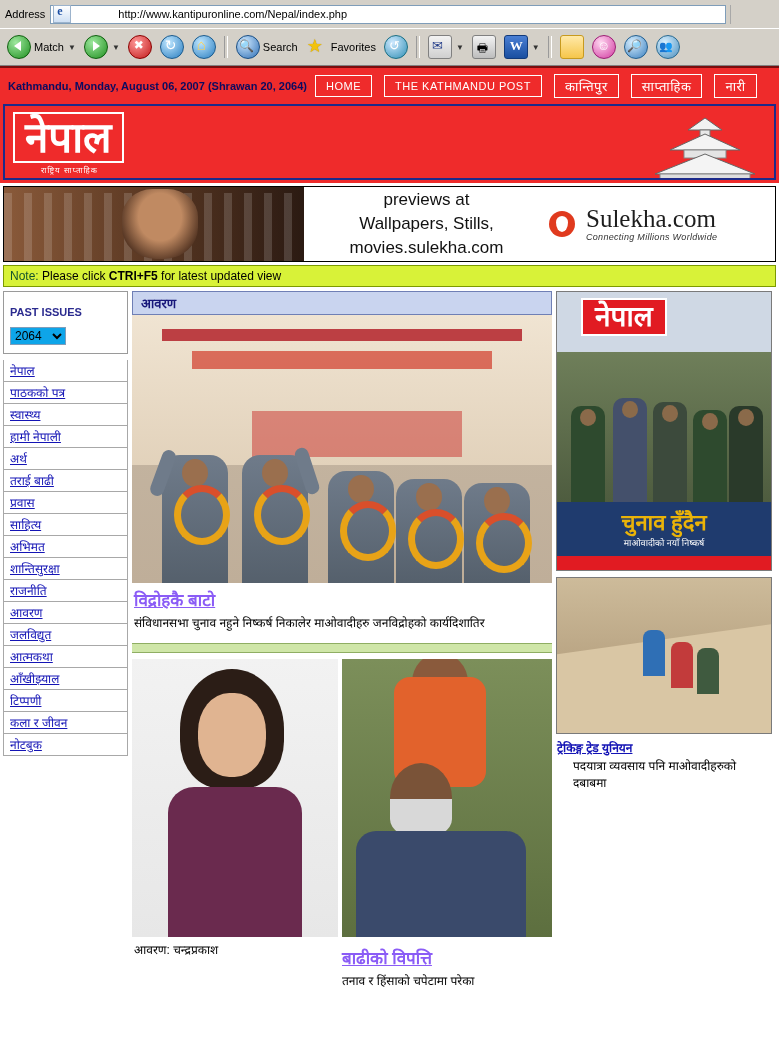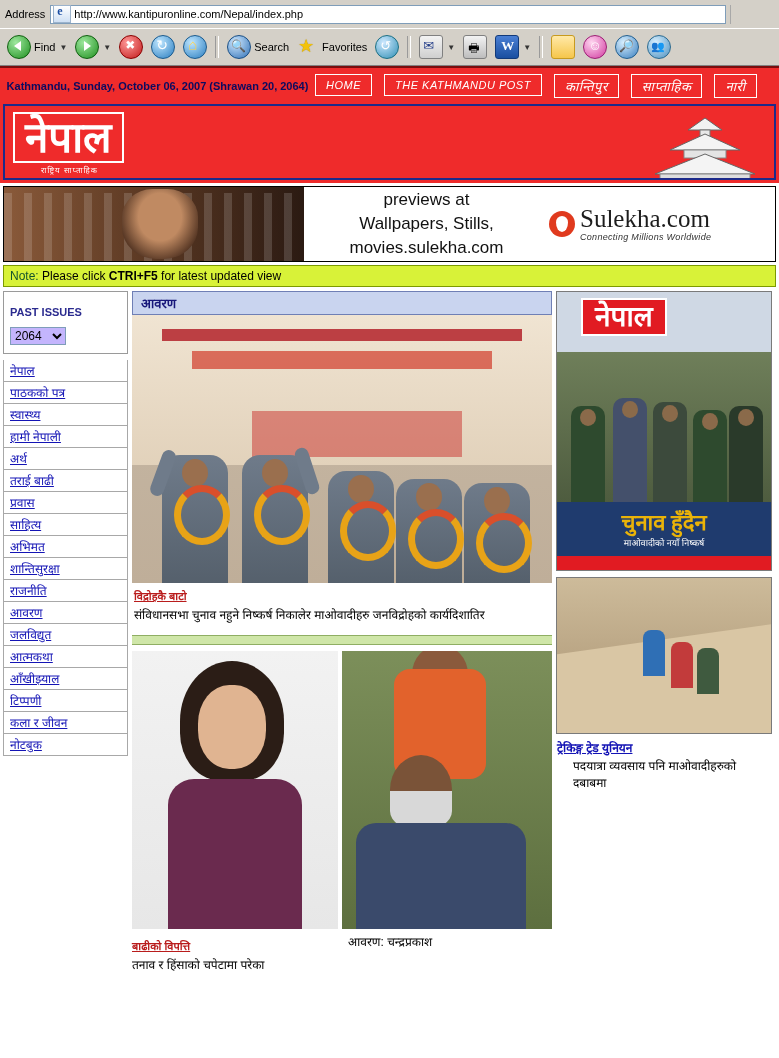--- a/index.html
+++ b/index.html
@@ -35,20 +35,21 @@
   }
   .addr-box {
     flex: 1;
     height: 19px;
     background: #ffffff;
     border: 1px solid #7f9db9;
     display: flex;
     align-items: center;
     margin-right: 2px;
     box-sizing: border-box;
+    gap: 44px;
   }
   .addr-icon {
     width: 16px; height: 16px;
     margin: 0 3px 0 2px;
     background: linear-gradient(#ffffff,#cfe0f4);
     border: 1px solid #9cb3cc;
     position: relative;
     flex: 0 0 auto;
   }
   .addr-icon:after{
@@ -154,21 +155,21 @@
   .dateline {
     color: #0b0b60;
     font-size: 11px;
     font-weight: bold;
     width: 315px;
     text-align: center;
     line-height: 13px;
     padding: 0 4px;
     box-sizing: border-box;
   }
-  .navbtns { display: flex; gap: 12px; align-items: flex-start; font-style: italic; }
+  .navbtns { display: flex; gap: 12px; align-items: center; }
   .navbtn {
     border: 1px solid #ffffff;
     color: #ffffff;
     font-size: 11px;
     padding: 4px 10px;
     letter-spacing: .5px;
     background: #ef2b2b;
     white-space: nowrap;
   }
   .navbtn.np { font-size: 13px; padding: 2px 10px; }
@@ -241,21 +242,21 @@
     line-height: 24px;
     padding: 0 6px;
   }
   .ad-right {
     width: 220px;
     display: flex;
     align-items: center;
     padding-right: 6px;
   }
   .sulekha-logo {
-    display:flex; align-items:center; gap:5px;
+    display:flex; align-items:center; gap:11px;
   }
   .sul-mark {
     width: 26px; height: 26px; border-radius: 50%;
     background: #e03a1e;
     position: relative;
   }
   .sul-mark:after{
     content:""; position:absolute; left:7px; top:5px;
     width:12px; height:16px; background:#fff;
     border-radius: 50% 50% 50% 50% / 40% 40% 60% 60%;
@@ -303,21 +304,21 @@
     font-size: 11px;
     font-weight: bold;
     color: #2b2b8f;
     margin-bottom: 8px;
   }
   .year-select {
     font-size: 12px;
     font-family: "Liberation Sans", sans-serif;
     width: 56px;
     border: 1px solid #7f9db9;
-    background: #c4b5fd;
+    background: #0ea5e9;
   }
   .menu-item {
     border: 1px solid #a8a8a8;
     border-top: none;
     font-size: 12px;
     padding: 2px 6px;
     color: #1414b5;
     background: #ffffff;
   }
   .menu-item:first-child { border-top: 1px solid #a8a8a8; }
@@ -358,22 +359,22 @@
     background:#9a6f4e;
   }
   .person .garland{
     position:absolute; left:12px; top:30px; width:42px; height:46px;
     border:7px solid #e8a317; border-radius:50%; border-top-color:#d94f2b;
   }
   .arm {
     position:absolute; width:14px; height:48px; background:#6f7b8a; border-radius:7px;
   }
   .story-title {
-    color: #b91c1c;
-    font-size: 11px;
+    color: #8b5cf6;
+    font-size: 17px;
     font-weight: bold;
     text-decoration: underline;
     margin: 5px 0 3px 2px;
   }
   .story-text {
     font-size: 12px;
     color: #000;
     line-height: 19px;
     margin: 0 2px;
   }
@@ -528,21 +529,21 @@
     <div class="addr-box">
       <div class="addr-icon"></div>
       <div class="addr-text">http://www.kantipuronline.com/Nepal/index.php</div>
     </div>
     <div class="addr-go"></div>
   </div>
 
   <div class="toolbar-row">
     <div class="tb-btn">
       <span class="ico ico-back"><i class="ico-arrow"></i></span>
-      <span>Find</span>
+      <span>Match</span>
       <span class="caret">▼</span>
     </div>
     <div class="tb-btn">
       <span class="ico ico-fwd"><i class="ico-arrow"></i></span>
       <span class="caret">▼</span>
     </div>
     <div class="tb-btn">
       <span class="ico ico-stop"></span>
     </div>
     <div class="tb-btn">
@@ -587,21 +588,21 @@
     </div>
     <div class="tb-btn">
       <span class="ico ico-ppl"></span>
     </div>
   </div>
 </div>
 
 <div class="page">
 
   <div class="topbar">
-    <div class="dateline">Kathmandu, Sunday, October 06, 2007 (Shrawan 20, 2064)</div>
+    <div class="dateline">Kathmandu, Monday, August 06, 2007 (Shrawan 20, 2064)</div>
     <div class="navbtns">
       <div class="navbtn">HOME</div>
       <div class="navbtn">THE KATHMANDU POST</div>
       <div class="navbtn np">कान्तिपुर</div>
       <div class="navbtn np">साप्ताहिक</div>
       <div class="navbtn np">नारी</div>
     </div>
   </div>
 
   <div class="masthead-wrap">
@@ -727,26 +728,26 @@
           <div class="child-head"></div>
           <div class="child-body"></div>
           <div class="man-head"></div>
           <div class="man-beard"></div>
           <div class="man-body"></div>
         </div>
       </div>
 
       <div class="cap-wrap">
         <div style="display:flex; gap:4px;">
+          <div style="width:206px;">
+            <div class="story-text">आवरण: चन्द्रप्रकाश</div>
+          </div>
           <div style="flex:1;">
             <div class="story-title" style="margin-left:0;">बाढीको विपत्ति</div>
             <div class="story-text" style="margin-left:0;">तनाव र हिंसाको चपेटामा परेका</div>
-          </div>
-          <div style="width:206px;">
-            <div class="story-text">आवरण: चन्द्रप्रकाश</div>
           </div>
         </div>
       </div>
     </div>
 
     <div class="col-right">
 
       <div class="cover-box">
         <div class="cover-top"></div>
         <div class="cover-logo">नेपाल</div>

